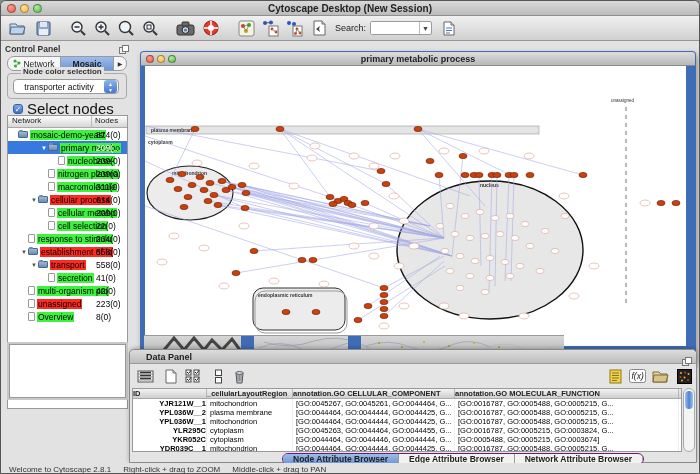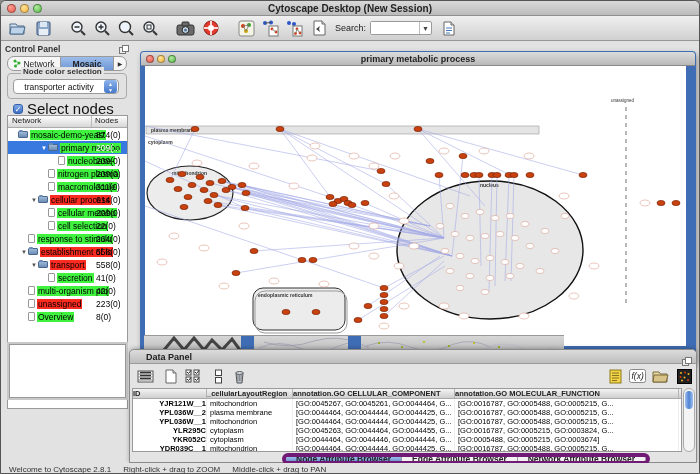--- a/index.html
+++ b/index.html
@@ -118,21 +118,21 @@
     border-bottom:1px solid #aaa; font-weight:bold; color:#222; }
   .dt-headrow > div { border-right:1px solid #b5b5b5; text-align:left; overflow:hidden; white-space:nowrap; }
   .dt-row { display:flex; height:9px; color:#000; }
   .dt-row > div { border-right:1px solid #eee; padding-left:3px; overflow:hidden; white-space:nowrap; }
   .c-id{width:74px;font-weight:bold;text-align:right;} .c-reg{width:86px;} .c-cel{width:162px;} .c-mol{width:224px;}
   .dp-scroll { position:absolute; left:553px; top:38px; width:12px; height:64px;
     background:#f4f4f4; border:1px solid #aaa; border-radius:6px; }
   .dp-thumb { position:absolute; left:1px; top:2px; width:8px; height:18px; border-radius:4px;
     background:linear-gradient(90deg,#9fc0ee,#4f82d4 50%,#9fc0ee); }
   .dp-tabs { position:absolute; left:152px; top:103px; height:12px; display:flex;
-    border:4px solid #701a75; border-radius:7px; overflow:hidden; background:#f2f2f2; }
+    border:1px solid #701a75; border-radius:7px; overflow:hidden; background:#f2f2f2; }
   .dp-tab { padding:0 10px; font-size:8.5px; font-weight:bold; color:#222; display:flex; align-items:center;
     border-right:1px solid #9a9a9a; }
   .dp-tab.active { background:linear-gradient(#9dbdea,#6d96d4); }
 
   
   .statusbar { position:absolute; left:0; top:462px; width:100%; height:12px;
     background:#e2e2e2; display:flex; align-items:center; font-size:8px; color:#333; }
   .statusbar span { margin-left:12px; }
   .statusbar .st1 { margin-left:8px; }
 

